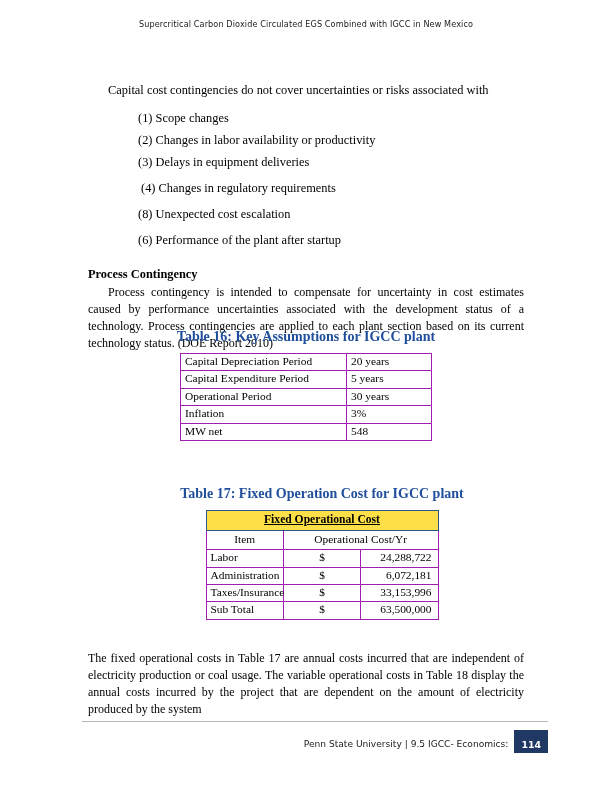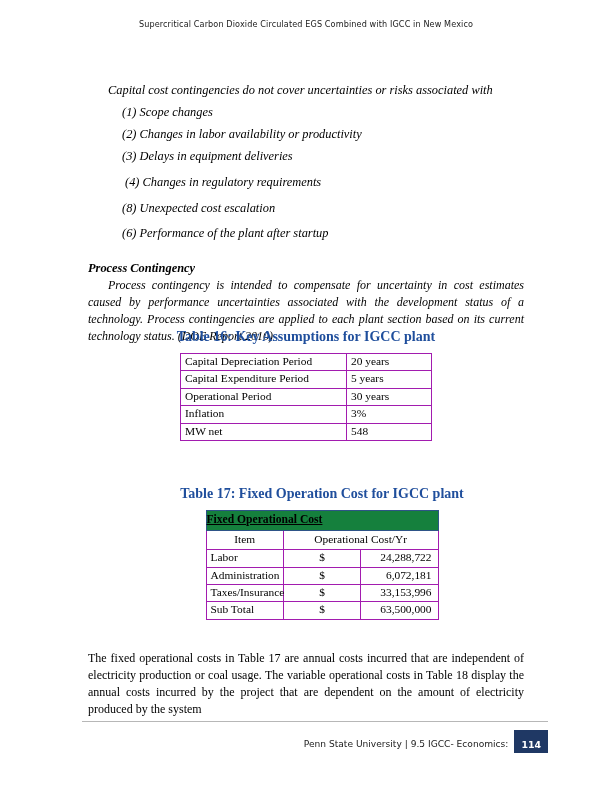--- a/index.html
+++ b/index.html
@@ -35,32 +35,31 @@
     letter-spacing: 0.12px;
     color: #1a1a1a;
   }
 
   
   .content {
     position: absolute;
     left: 88px;
     top: 84px;
     width: 436px;
-    font-style: italic;
   }
 
   p.lead {
     margin: 0;
     font-size: 12.4px;
     line-height: 1.0;
     text-indent: 20px;
   }
 
   .numlist {
-    margin: 0;
+    margin: 16px;
     padding: 0;
     list-style: none;
   }
   .numlist li {
     font-size: 12.4px;
     line-height: 1.0;
     padding-left: 34px;
     margin-top: 9.5px;
   }
   .numlist li.wide {
@@ -132,22 +131,22 @@
     position: absolute;
     left: 16px;
     top: 486px;
     width: 612px;
   }
   #table17 {
     margin: 8px auto 0 auto;
     width: 233px;
   }
   #table17 .hdr-band td {
-    background: #15803d;
-    text-align: left;
+    background: #fde047;
+    text-align: center;
     font-weight: bold;
     font-size: 11.6px;
     color: #000000;
     padding: 2px 0 3px 0;
     border: 1px solid #2E5487;
   }
   #table17 .hdr-band span {
     text-decoration: underline;
   }
   #table17 .colhdr td {

